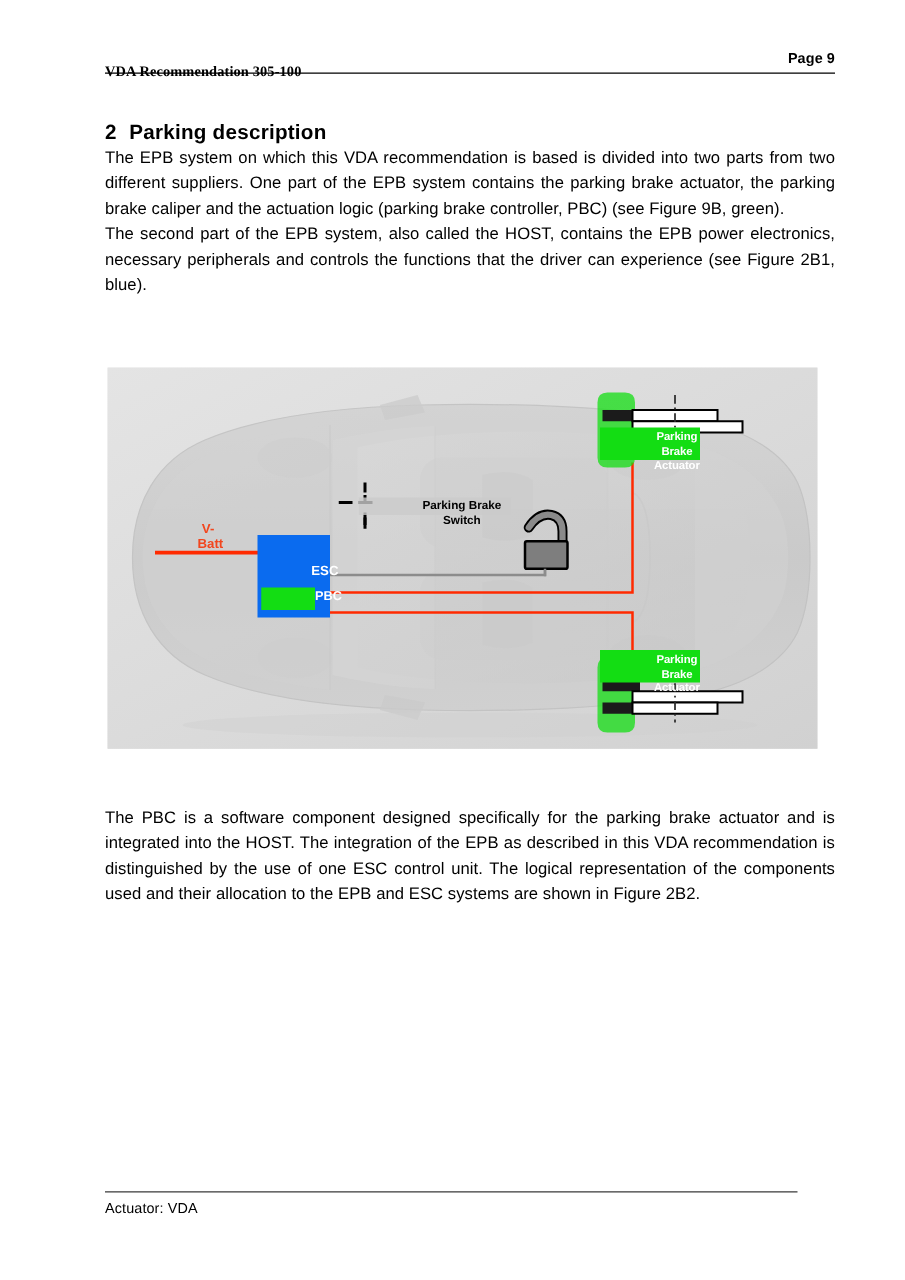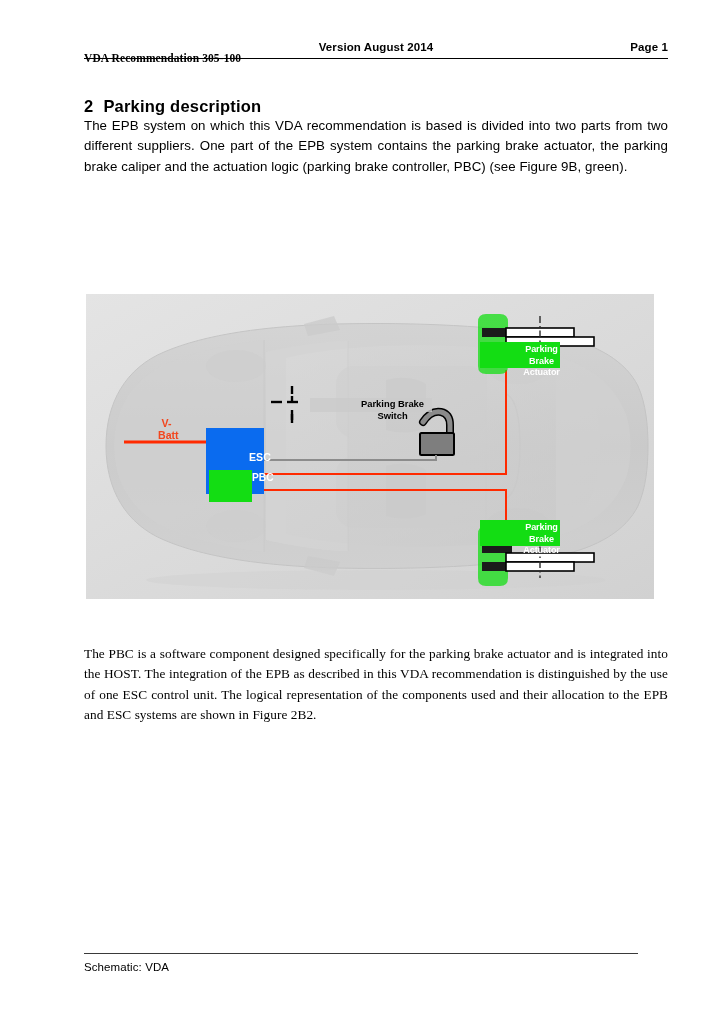--- a/index.html
+++ b/index.html
@@ -71,21 +71,21 @@
 
   p.body-par {
     margin: 0;
     font-size: 13.3px;
     line-height: 20.4px;
     text-align: justify;
     text-justify: inter-word;
     letter-spacing: 0.05px;
   }
   .par-intro { margin-top: 22px; }
-  .par-after-fig { margin-top: 0; font-family: Liberation Serif, serif; }
+  .par-after-fig { margin-top: 0; }
 
   
   .figure {
     position: absolute;
     left: 86px;
     top: 294px;
     width: 568px;
     height: 305px;
   }
   .figure-canvas {
@@ -120,21 +120,21 @@
     padding-left: 43px;
   }
   .chip-vcn {
     left: 163px; top: 56px; width: 84px; height: 40px;
     background: rgba(205,205,205,0.88);
     color: #000;
     font-size: 9.3px;
     padding-top: 3px;
   }
   .chip-pbswitch {
-    left: 224px; top: 104px; width: 122px; height: 14px;
+    left: 201px; top: 104px; width: 122px; height: 14px;
     background: rgba(203,203,203,0.80);
     color: #000;
     font-size: 9.4px;
   }
   .chip-vbatt {
     left: 29px; top: 124px; width: 60px; height: 14px;
     color: #F2461E;
     font-size: 10.6px;
     text-align: center;
   }
@@ -147,21 +147,21 @@
     letter-spacing: -0.1px;
   }
   .chip-actuator-top    { left: 394px; top: 48px; }
   .chip-actuator-bottom { left: 394px; top: 226px; }
   .chip-esc {
     left: 120px; top: 158px; width: 56px; height: 14px;
     color: #ffffff;
     font-size: 10.6px;
   }
   .chip-pbc {
-    left: 123px; top: 176px; width: 38px; height: 32px;
+    left: 123px; top: 176px; width: 38px; height: 18px;
     background: #13DD13;
     color: #ffffff;
     font-size: 10.2px;
     padding-top: 2px;
   }
 
   
   .footer-rule {
     position: absolute;
     left: 84px;
@@ -179,31 +179,31 @@
   }
 </style>
 </head>
 <body>
 
 <div class="page">
 
   <div class="header">
     <div class="header-row">
       <span class="header-left">VDA Recommendation 305-100</span>
-      <span class="header-center">Version August 2014</span>
-      <span class="header-right">Page 1</span>
+      <span class="header-right">Page 9</span>
     </div>
   </div>
   <div class="header-rule"></div>
 
   <div class="content">
     <h1 class="section-title">
       <span class="num">2</span><span>Parking description</span>
     </h1>
     <p class="body-par par-intro">The EPB system on which this VDA recommendation is based is divided into two parts from two different suppliers. One part of the EPB system contains the parking brake actuator, the parking brake caliper and the actuation logic (parking brake controller, PBC) (see Figure 9B, green).</p>
+    <p class="body-par">The second part of the EPB system, also called the HOST, contains the EPB power electronics, necessary peripherals and controls the functions that the driver can experience (see Figure 2B1, blue).</p>
   </div>
 
   <div class="figure">
     <div class="figure-canvas">
 
       <svg viewBox="0 0 568 305" xmlns="http://www.w3.org/2000/svg">
         <defs>
           <linearGradient id="bodyGrad" x1="0" y1="0" x2="0" y2="1">
             <stop offset="0%" stop-color="#d2d2d2"></stop>
             <stop offset="50%" stop-color="#c9c9c9"></stop>
@@ -341,15 +341,15 @@
 Actuator</div>
     </div>
   </div>
 
 
   <div class="content" style="top: 644px;">
     <p class="body-par par-after-fig">The PBC is a software component designed specifically for the parking brake actuator and is integrated into the HOST. The integration of the EPB as described in this VDA recommendation is distinguished by the use of one ESC control unit. The logical representation of the components used and their allocation to the EPB and ESC systems are shown in Figure 2B2.</p>
   </div>
 
   <div class="footer-rule"></div>
-  <div class="footer-text">Schematic: VDA</div>
+  <div class="footer-text">Actuator: VDA</div>
 
 </div>
 
 </body></html>

